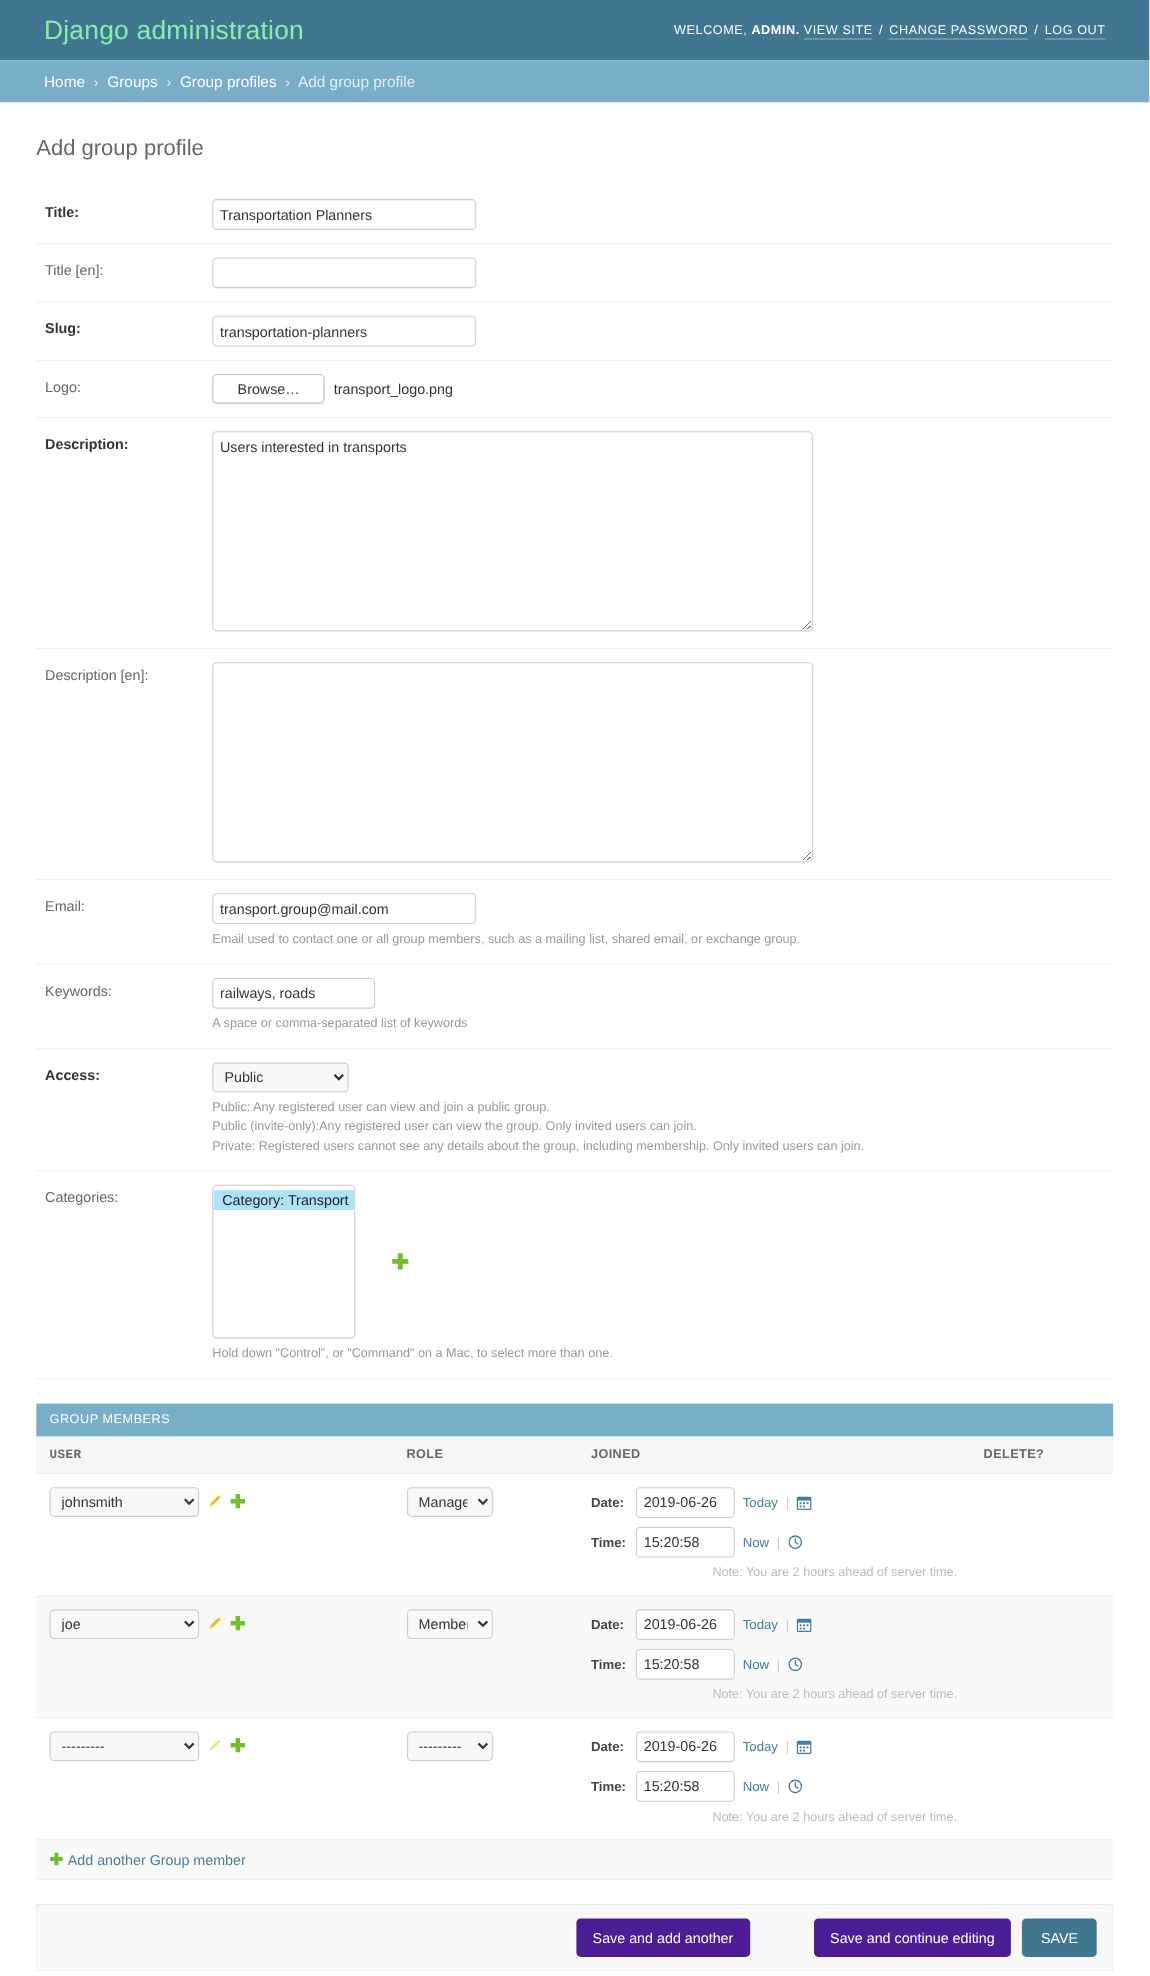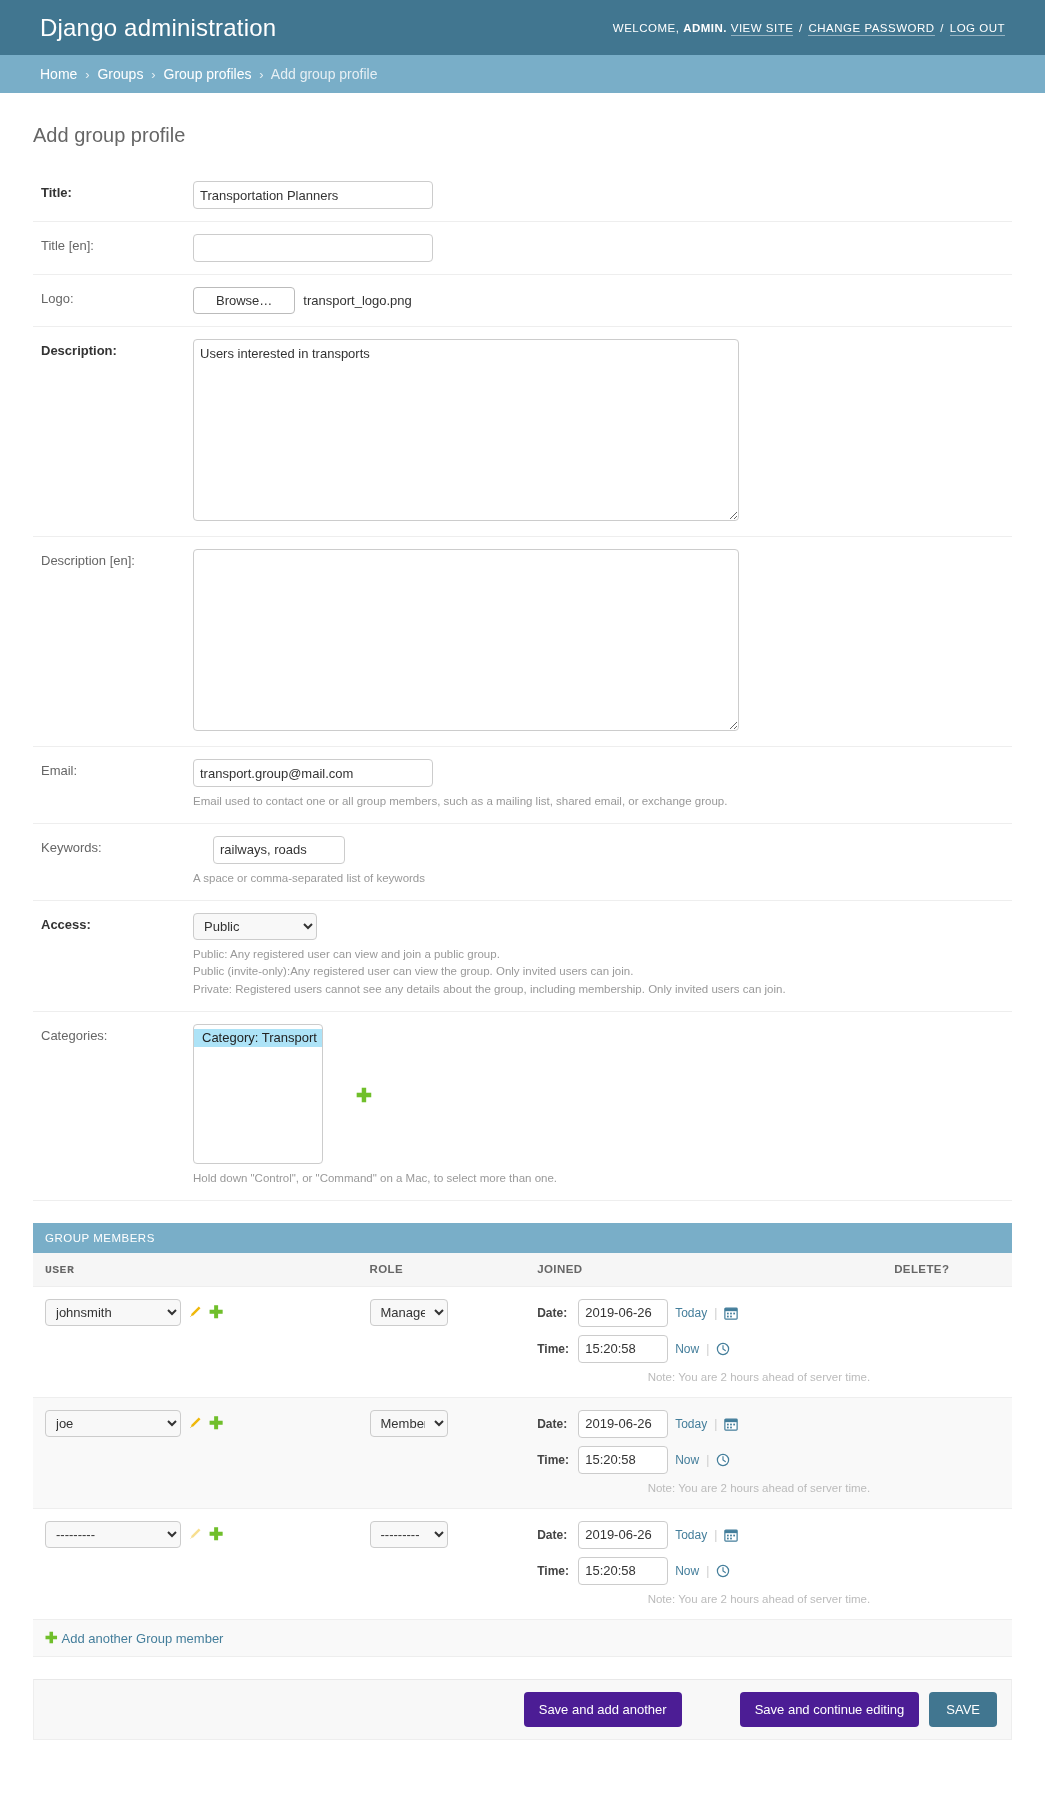--- a/index.html
+++ b/index.html
@@ -18,21 +18,21 @@
     color: #ffc;
     height: 55px;
     padding: 0 40px;
     display: flex;
     align-items: center;
     justify-content: space-between;
   }
   #site-name {
     font-size: 24px;
     font-weight: 300;
-    color: #ffffff;
+    color: #86efac;
     letter-spacing: .2px;
     line-height: 1;
   }
   #user-tools {
     font-size: 11.5px;
     letter-spacing: .5px;
     text-transform: uppercase;
     color: #fff;
     text-align: right;
   }
@@ -93,21 +93,21 @@
     padding: 6px 6px;
     border: 1px solid #ccc;
     border-radius: 4px;
     background: #fff;
     height: 28px;
     vertical-align: middle;
   }
   .w-title { width: 240px; }
   .w-slug  { width: 240px; }
   .w-email { width: 240px; }
-  .w-keywords { width: 132px; margin-left: 20px; }
+  .w-keywords { width: 148px; }
 
   textarea {
     font-family: "Liberation Sans", sans-serif;
     font-size: 13px;
     color: #333;
     padding: 6px;
     border: 1px solid #ccc;
     border-radius: 4px;
     resize: vertical;
     background: #fff;
@@ -312,20 +312,26 @@
         </div>
       </div>
 
       <div class="form-row">
         <label>Title [en]:</label>
         <div class="field-box">
           <input type="text" class="w-title" value="" style="">
         </div>
       </div>
 
+      <div class="form-row">
+        <label class="req">Slug:</label>
+        <div class="field-box">
+          <input type="text" class="w-slug" value="transportation-planners" style="">
+        </div>
+      </div>
 
       <div class="form-row">
         <label>Logo:</label>
         <div class="field-box">
           <div class="file-row">
             <button class="browse-btn">Browse…</button>
             <span class="file-name">transport_logo.png</span>
           </div>
         </div>
       </div>

